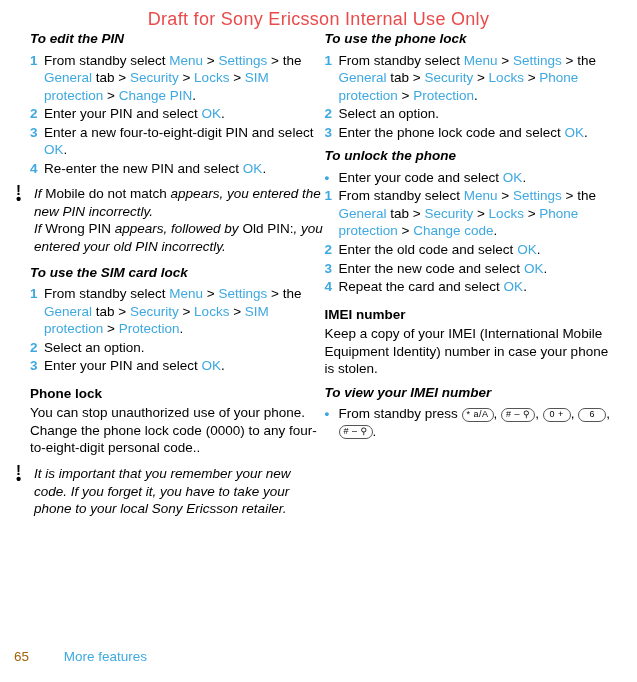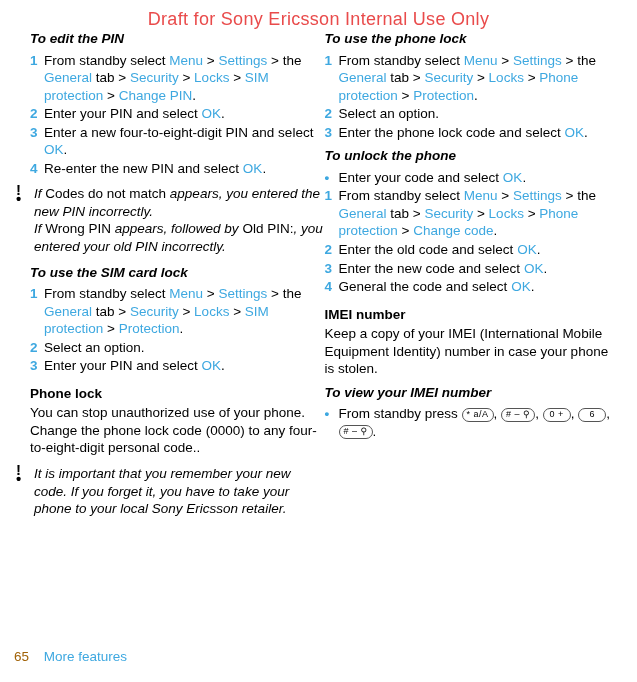--- a/index.html
+++ b/index.html
@@ -113,20 +113,21 @@
     position: absolute;
     bottom: 16px;
     left: 14px;
     font-size: 13.5px;
   }
   .footer-page {
     color: #a16207;
   }
   .footer-title {
     color: #3EA8E0;
+    margin-left: 20px;
     padding-left: 11px;
   }
 </style>
 </head>
 <body>
 
 <div class="watermark">Draft for Sony Ericsson Internal Use Only</div>
 
 <div class="page">
 
@@ -158,21 +159,21 @@
     <div class="step">
       <div class="step-num">4</div>
       <div class="step-text">
         <span>Re-enter the new PIN and select </span><span class="uistep">OK</span><span>.</span>
       </div>
     </div>
 
     <div class="note">
       <div class="note-icon">!<br>•</div>
       <div class="note-text">
-        <span>If </span><span class="normtext">Codes do not match</span><span> appears, you entered the new PIN incorrectly.</span><br>
+        <span>If </span><span class="normtext">Mobile do not match</span><span> appears, you entered the new PIN incorrectly.</span><br>
         <span>If </span><span class="normtext">Wrong PIN</span><span> appears, followed by </span><span class="normtext">Old PIN:</span><span>, you entered your old PIN incorrectly.</span>
       </div>
     </div>
 
     <div class="heading">To use the SIM card lock</div>
 
     <div class="step">
       <div class="step-num">1</div>
       <div class="step-text">
         <span>From standby select </span><span class="uistep">Menu</span><span> &gt; </span><span class="uistep">Settings</span><span> &gt; </span><span>the </span><span class="uistep">General</span><span> tab &gt; </span><span class="uistep">Security</span><span> &gt; </span><span class="uistep">Locks</span><span> &gt; </span><span class="uistep">SIM protection</span><span> &gt; </span><span class="uistep">Protection</span><span>.</span>
@@ -250,21 +251,21 @@
     <div class="step">
       <div class="step-num">3</div>
       <div class="step-text">
         <span>Enter the new code and select </span><span class="uistep">OK</span><span>.</span>
       </div>
     </div>
 
     <div class="step">
       <div class="step-num">4</div>
       <div class="step-text">
-        <span>General the code and select </span><span class="uistep">OK</span><span>.</span>
+        <span>Repeat the card and select </span><span class="uistep">OK</span><span>.</span>
       </div>
     </div>
 
     <div class="subheading">IMEI number</div>
     <div class="para">Keep a copy of your IMEI (International Mobile Equipment Identity) number in case your phone is stolen.</div>
 
     <div class="heading">To view your IMEI number</div>
     <div class="bullet">
       <div class="bullet-dot">•</div>
       <div class="bullet-text">

